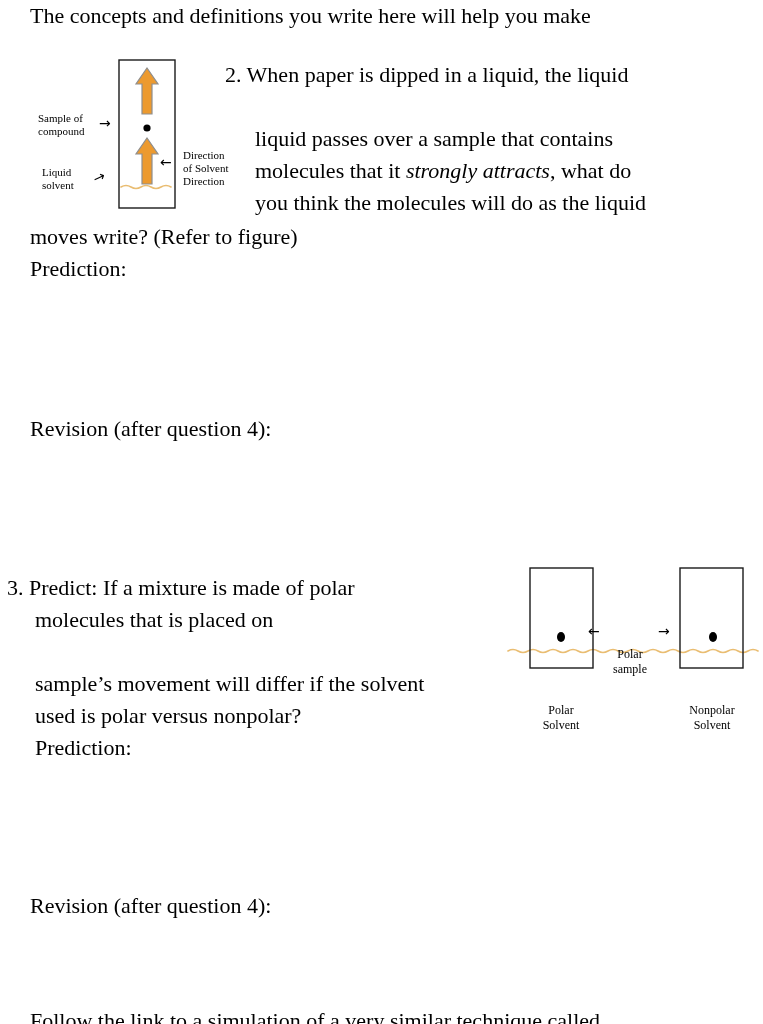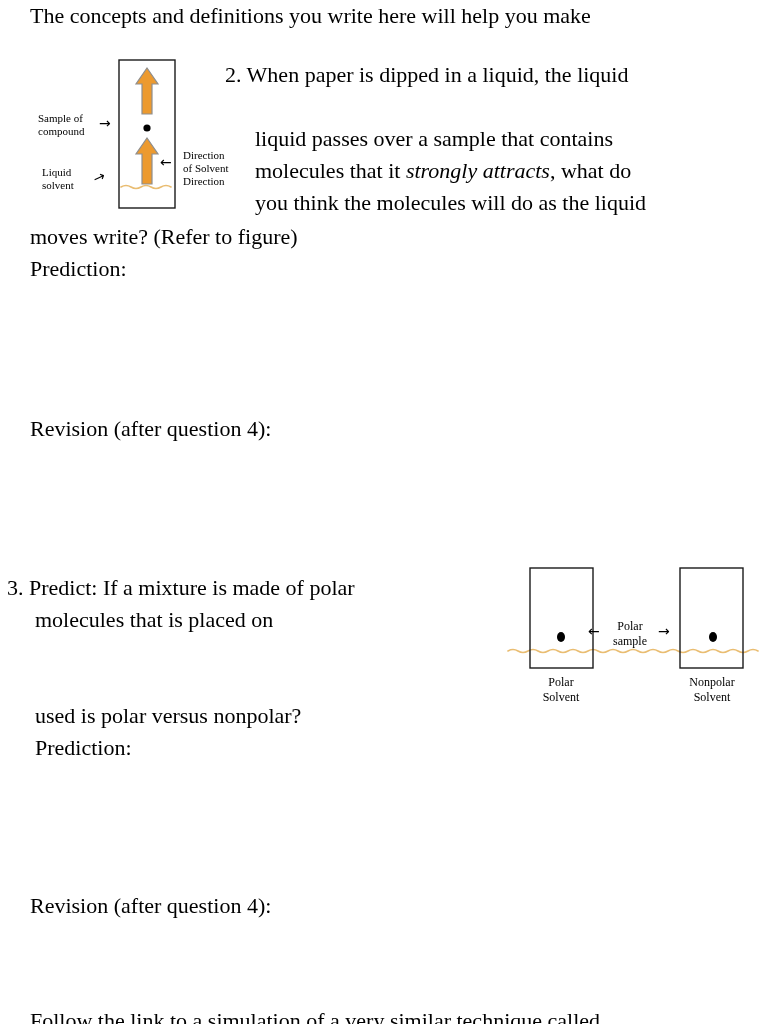--- a/index.html
+++ b/index.html
@@ -1,20 +1,20 @@
 <!DOCTYPE html>
 <html><head>
 <meta charset="utf-8">
 <style>
   html,body{margin:0;padding:0;background:#fff;}
   .page{position:relative;width:763px;height:1024px;background:#ffffff;overflow:hidden;
         font-family:"Liberation Serif", serif;color:#000;border-radius:26px;}
   .t{position:absolute;font-size:22px;line-height:26px;white-space:nowrap;}
   .small{position:absolute;font-size:11px;line-height:13px;white-space:nowrap;}
-  .cap{position:absolute;font-size:12px;line-height:14px;white-space:nowrap;text-align:center;}
+  .cap{position:absolute;font-size:12px;line-height:14px;white-space:nowrap;text-align:center;margin-top:28px;}
   .glyph{position:absolute;font-family:"DejaVu Sans", sans-serif;font-size:14px;line-height:14px;}
   .rot{transform:rotate(-25deg);}
   .figsvg{position:absolute;}
   .strip{fill:none;stroke:#1a1a1a;stroke-width:1.4;}
   .block-arrow{stroke:#8e8e8e;stroke-width:1.2;}
   .wave{fill:none;stroke-width:1.6;stroke-linecap:round;}
   .dot{fill:#000;}
   i{}
 </style>
 </head>
@@ -48,20 +48,21 @@
   <div class="t" style="left:225px;top:62px">2. When paper is dipped in a liquid, the liquid</div>
   <div class="t" style="left:255px;top:126px">liquid passes over a sample that contains</div>
   <div class="t" style="left:255px;top:158px"><span>molecules that it </span><i>strongly attracts</i><span>, what do</span></div>
   <div class="t" style="left:255px;top:190px">you think the molecules will do as the liquid</div>
   <div class="t" style="left:30px;top:224px">moves write? (Refer to figure)</div>
   <div class="t" style="left:30px;top:256px">Prediction:</div>
   <div class="t" style="left:30px;top:416px">Revision (after question 4):</div>
 
   <div class="t" style="left:7px;top:575px">3. Predict: If a mixture is made of polar</div>
   <div class="t" style="left:35px;top:607px">molecules that is placed on</div>
+  <div class="t" style="left:35px;top:671px">sample’s movement will differ if the solvent</div>
   <div class="t" style="left:35px;top:703px">used is polar versus nonpolar?</div>
   <div class="t" style="left:35px;top:735px">Prediction:</div>
   <div class="t" style="left:30px;top:893px">Revision (after question 4):</div>
 
   <svg class="figsvg" style="left:505px;top:560px" width="258" height="140" viewBox="0 0 258 140">
     <path class="wave" d="M3,91 q5,-3 10,0 t10,0 t10,0 t10,0 t10,0 t10,0 t10,0 t10,0 t10,0 t10,0 t10,0 t10,0 t10,0 t10,0 t10,0 t10,0 t10,0 t10,0 t10,0 t10,0 t10,0 t10,0 t10,0 t10,0 t10,0" stroke="#e9bd72"></path>
     <rect class="strip" x="25" y="8" width="63" height="100"></rect>
     <rect class="strip" x="175" y="8" width="63" height="100"></rect>
     <ellipse class="dot" cx="56" cy="77" rx="4" ry="5"></ellipse>
     <ellipse class="dot" cx="208" cy="77" rx="4" ry="5"></ellipse>

